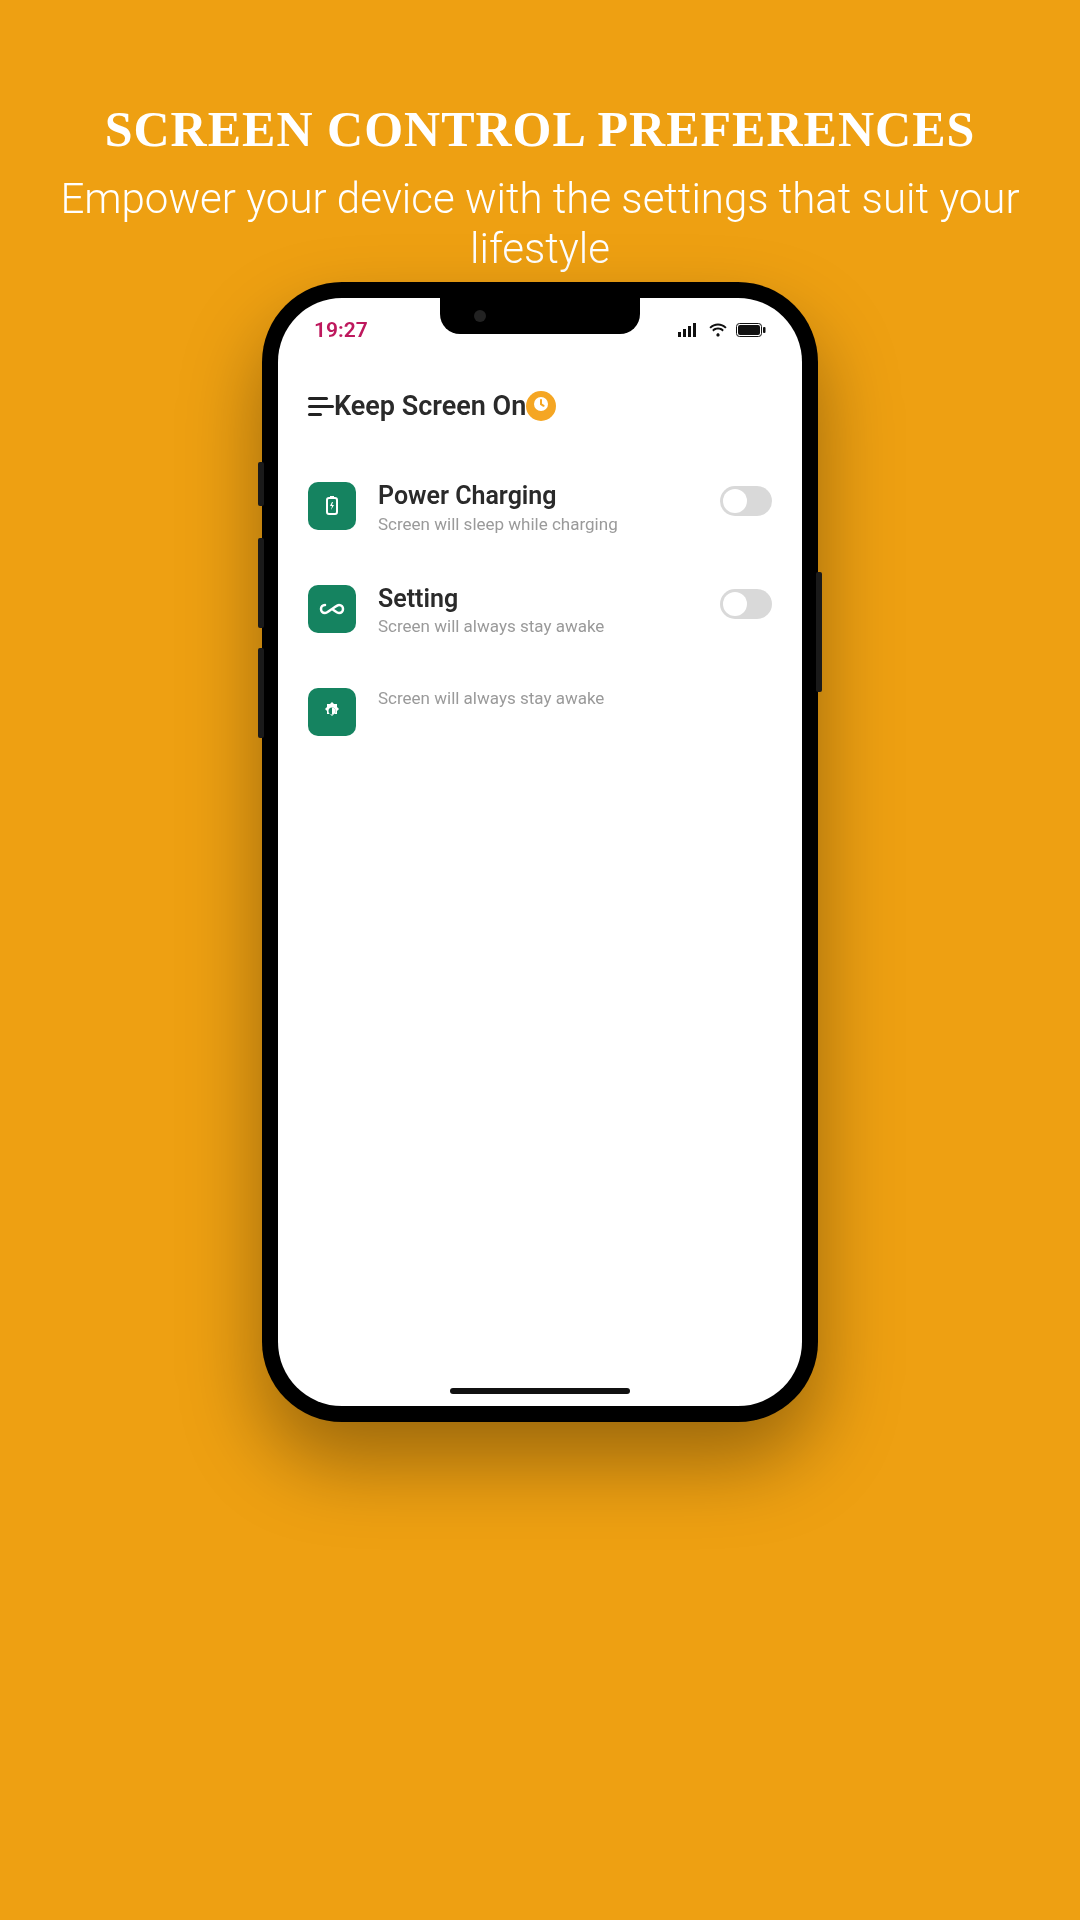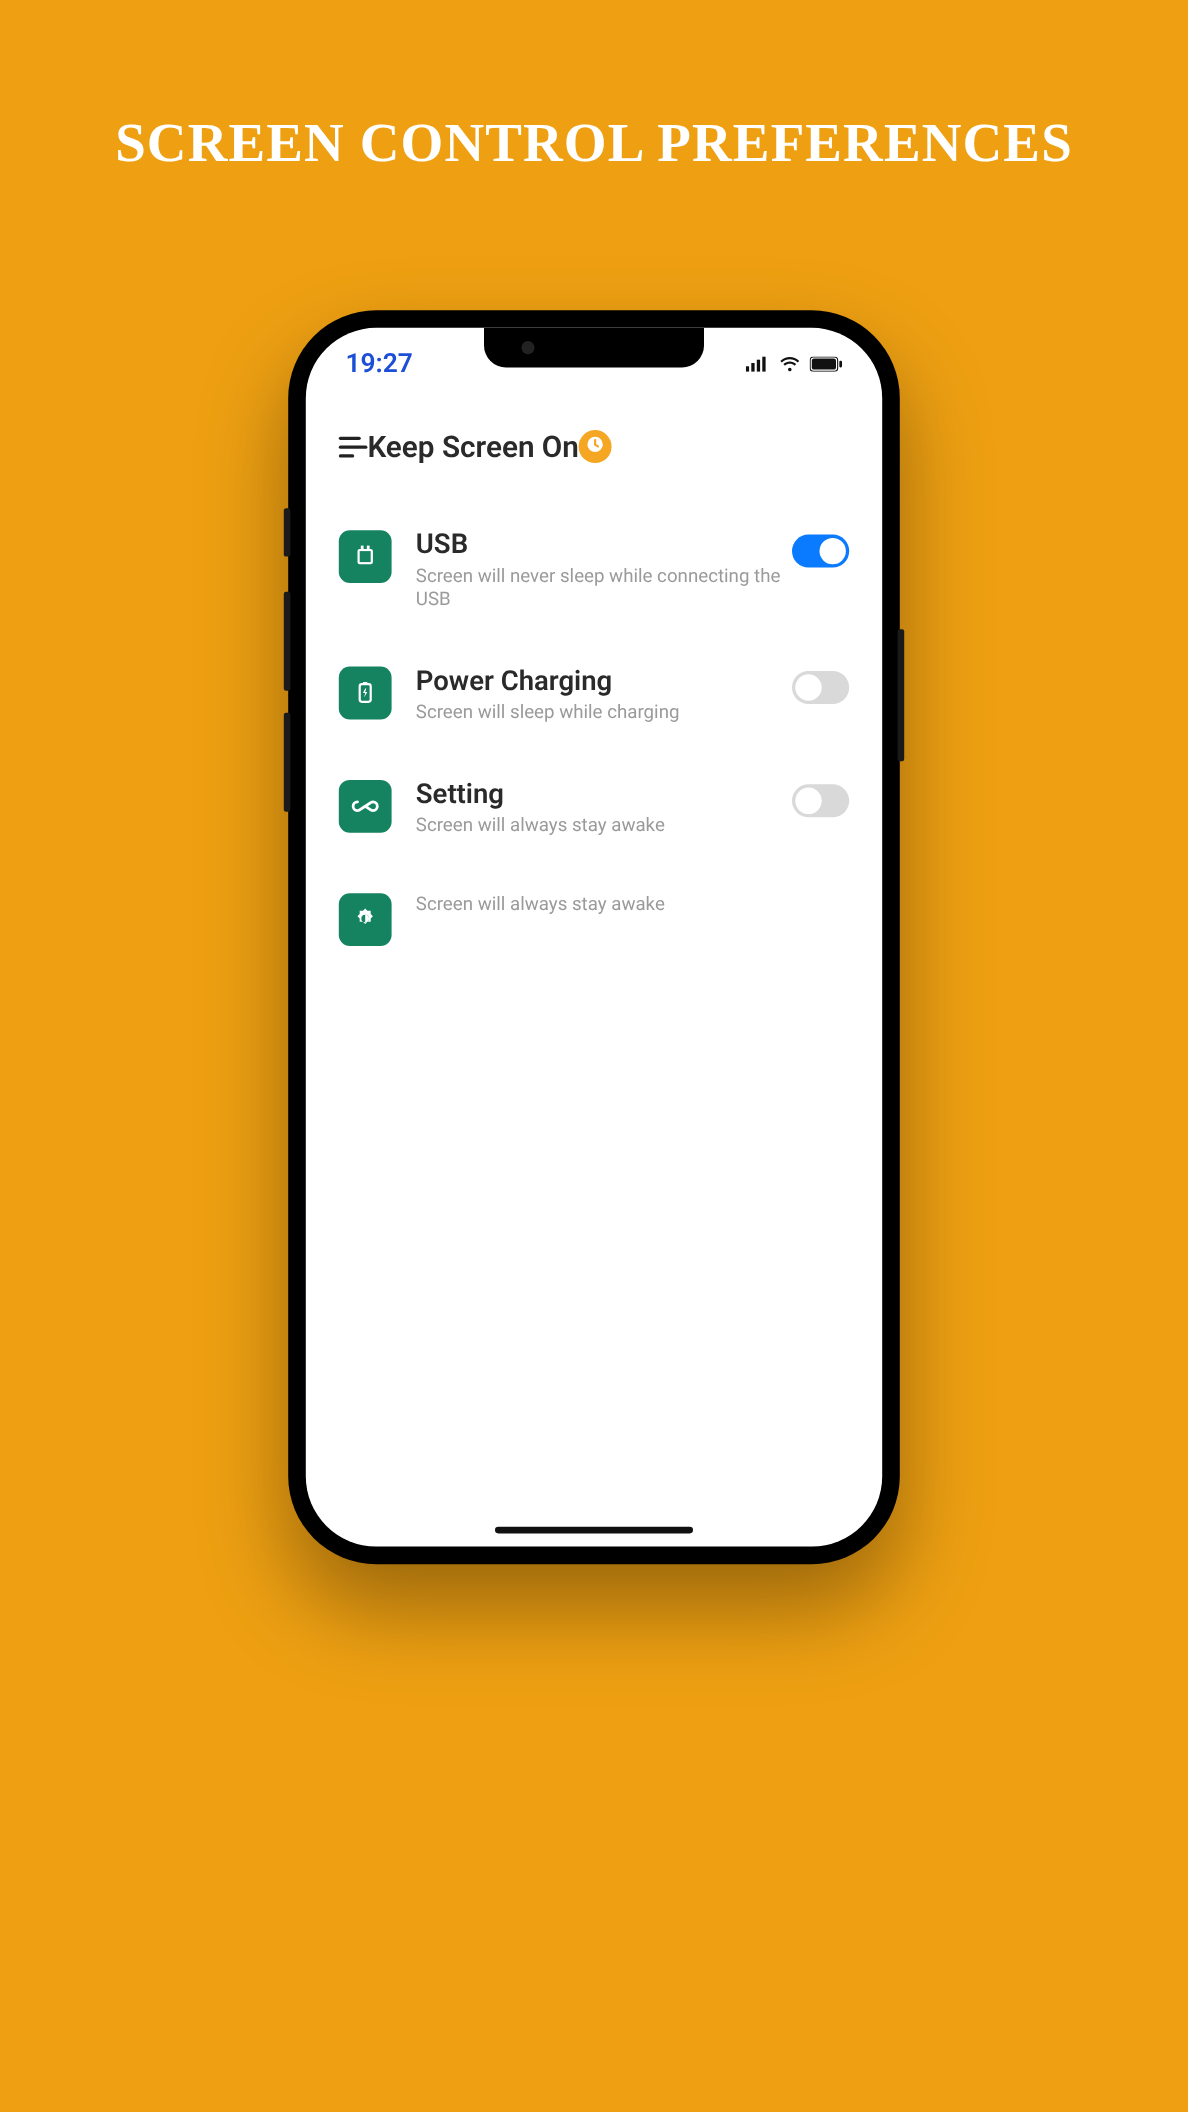--- a/index.html
+++ b/index.html
@@ -82,22 +82,22 @@
   border-radius: 50%;
   background: #222;
 }
 .status-bar {
   display: flex;
   justify-content: space-between;
   align-items: center;
   padding: 18px 36px 6px;
   height: 52px;
   font-weight: 600;
-  font-size: 24px;
-  color: #1d4ed8;
+  font-size: 21px;
+  color: #be185d;
 }
 .status-right {
   display: flex;
   align-items: center;
   gap: 8px;
 }
 .app-header {
   display: flex;
   align-items: center;
   justify-content: flex-start;
@@ -201,20 +201,21 @@
   height: 6px;
   background: #111;
   border-radius: 3px;
 }
 </style>
 </head>
 <body>
 
 <div class="promo-header">
   <div class="promo-title">SCREEN CONTROL PREFERENCES</div>
+  <div class="promo-subtitle">Empower your device with the settings that suit your lifestyle</div>
 </div>
 
 <div class="phone-wrap">
   <div class="phone">
     <div class="phone-btn left1"></div>
     <div class="phone-btn left2"></div>
     <div class="phone-btn left3"></div>
     <div class="phone-btn right1"></div>
     <div class="phone-screen">
       <div class="notch"></div>
@@ -259,35 +260,20 @@
                 <path d="M8 4v4.2l2.6 1.6" stroke="#f5a623" stroke-width="2" fill="none" stroke-linecap="round"></path>
               </svg>
           </span>
         </div>
       </div>
 
       <div class="settings-list" id="settings-list">
           <div class="setting-row">
             <div class="row-icon">
               <svg width="24" height="24" viewBox="0 0 24 24">
-                <rect x="5" y="5" width="14" height="14" rx="2" fill="#fff"></rect>
-                <rect x="8" y="2" width="2.5" height="4" fill="#fff"></rect>
-                <rect x="13.5" y="2" width="2.5" height="4" fill="#fff"></rect>
-                <rect x="7" y="7" width="10" height="10" fill="#158360"></rect>
-              </svg>
-            </div>
-            <div class="row-text">
-              <div class="row-title">USB</div>
-              <div class="row-desc">Screen will never sleep while connecting the USB</div>
-            </div>
-            <div class="toggle on"></div>
-          </div>
-          <div class="setting-row">
-            <div class="row-icon">
-              <svg width="24" height="24" viewBox="0 0 24 24">
                 <rect x="7" y="4" width="10" height="16" rx="2" fill="none" stroke="#fff" stroke-width="2"></rect>
                 <rect x="10" y="2" width="4" height="2" fill="#fff"></rect>
                 <path d="M12 8l-2 4h2l-1 4 3-5h-2l1-3z" fill="#fff"></path>
               </svg>
             </div>
             <div class="row-text">
               <div class="row-title">Power Charging</div>
               <div class="row-desc">Screen will sleep while charging</div>
             </div>
             <div class="toggle off"></div>

